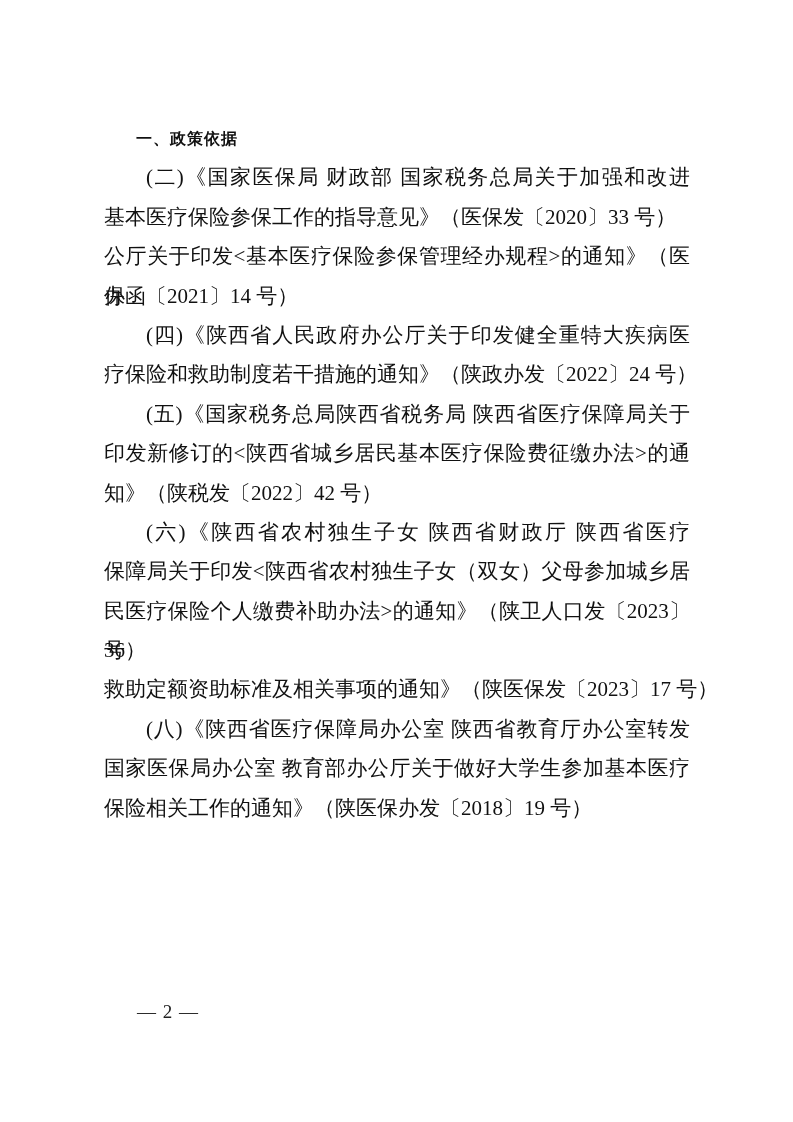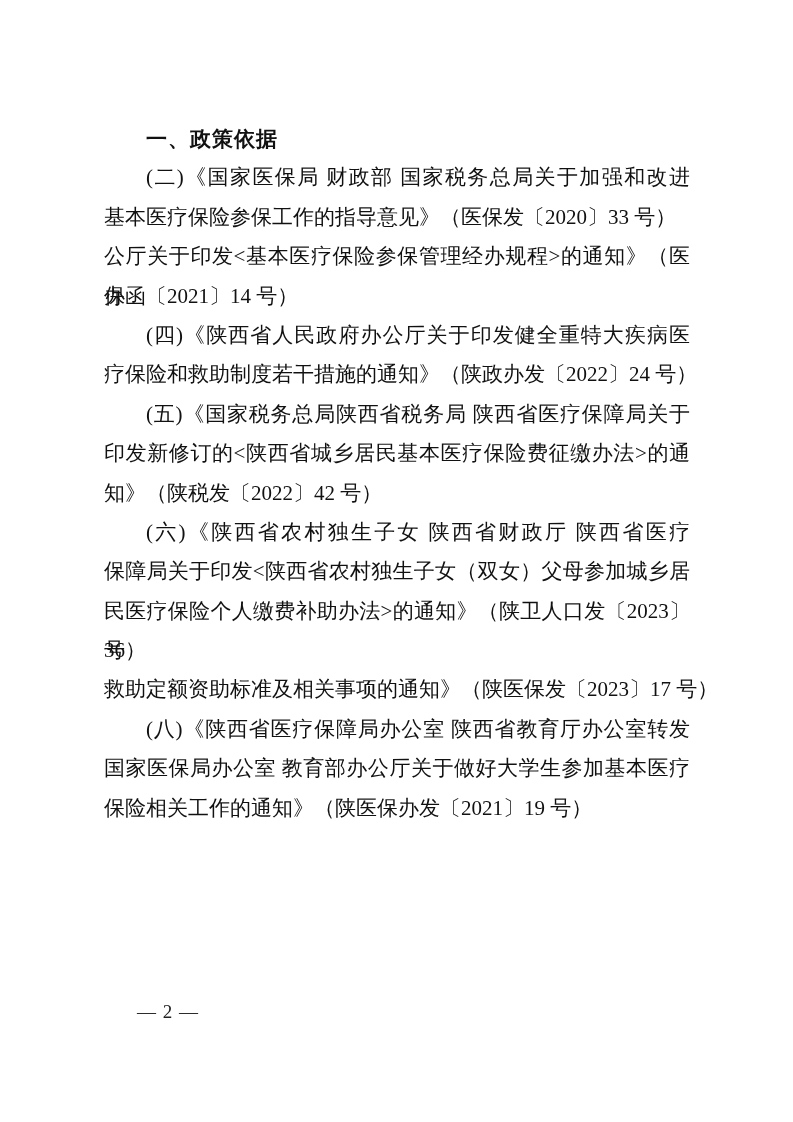--- a/index.html
+++ b/index.html
@@ -35,21 +35,21 @@
     white-space: normal;
     text-align: justify;
     text-align-last: justify;
   }
   .line.first {
     text-indent: 2em;
   }
   .line.heading {
     font-family: "Liberation Sans", "DejaVu Sans", sans-serif;
     font-weight: bold;
-    font-size: 21px;
+    font-size: 16px;
     letter-spacing: 1px;
     text-indent: 2em;
     text-align: center;
     text-align-last: left;
   }
   .page-number {
     position: absolute;
     left: 137px;
     top: 1000px;
     height: 24px;
@@ -83,18 +83,18 @@
 
     <div class="line first fill">(六)《陕西省农村独生子女 陕西省财政厅 陕西省医疗</div>
     <div class="line fill">保障局关于印发&lt;陕西省农村独生子女（双女）父母参加城乡居</div>
     <div class="line fill">民医疗保险个人缴费补助办法&gt;的通知》（陕卫人口发〔2023〕36</div>
     <div class="line">号）</div>
 
     <div class="line">救助定额资助标准及相关事项的通知》（陕医保发〔2023〕17 号）</div>
 
     <div class="line first fill">(八)《陕西省医疗保障局办公室 陕西省教育厅办公室转发</div>
     <div class="line fill">国家医保局办公室 教育部办公厅关于做好大学生参加基本医疗</div>
-    <div class="line">保险相关工作的通知》（陕医保办发〔2021〕19 号）</div>
+    <div class="line">保险相关工作的通知》（陕医保办发〔2018〕19 号）</div>
 
   </div>
 
   <div class="page-number">— 2 —</div>
 </div>
 
 </body></html>

